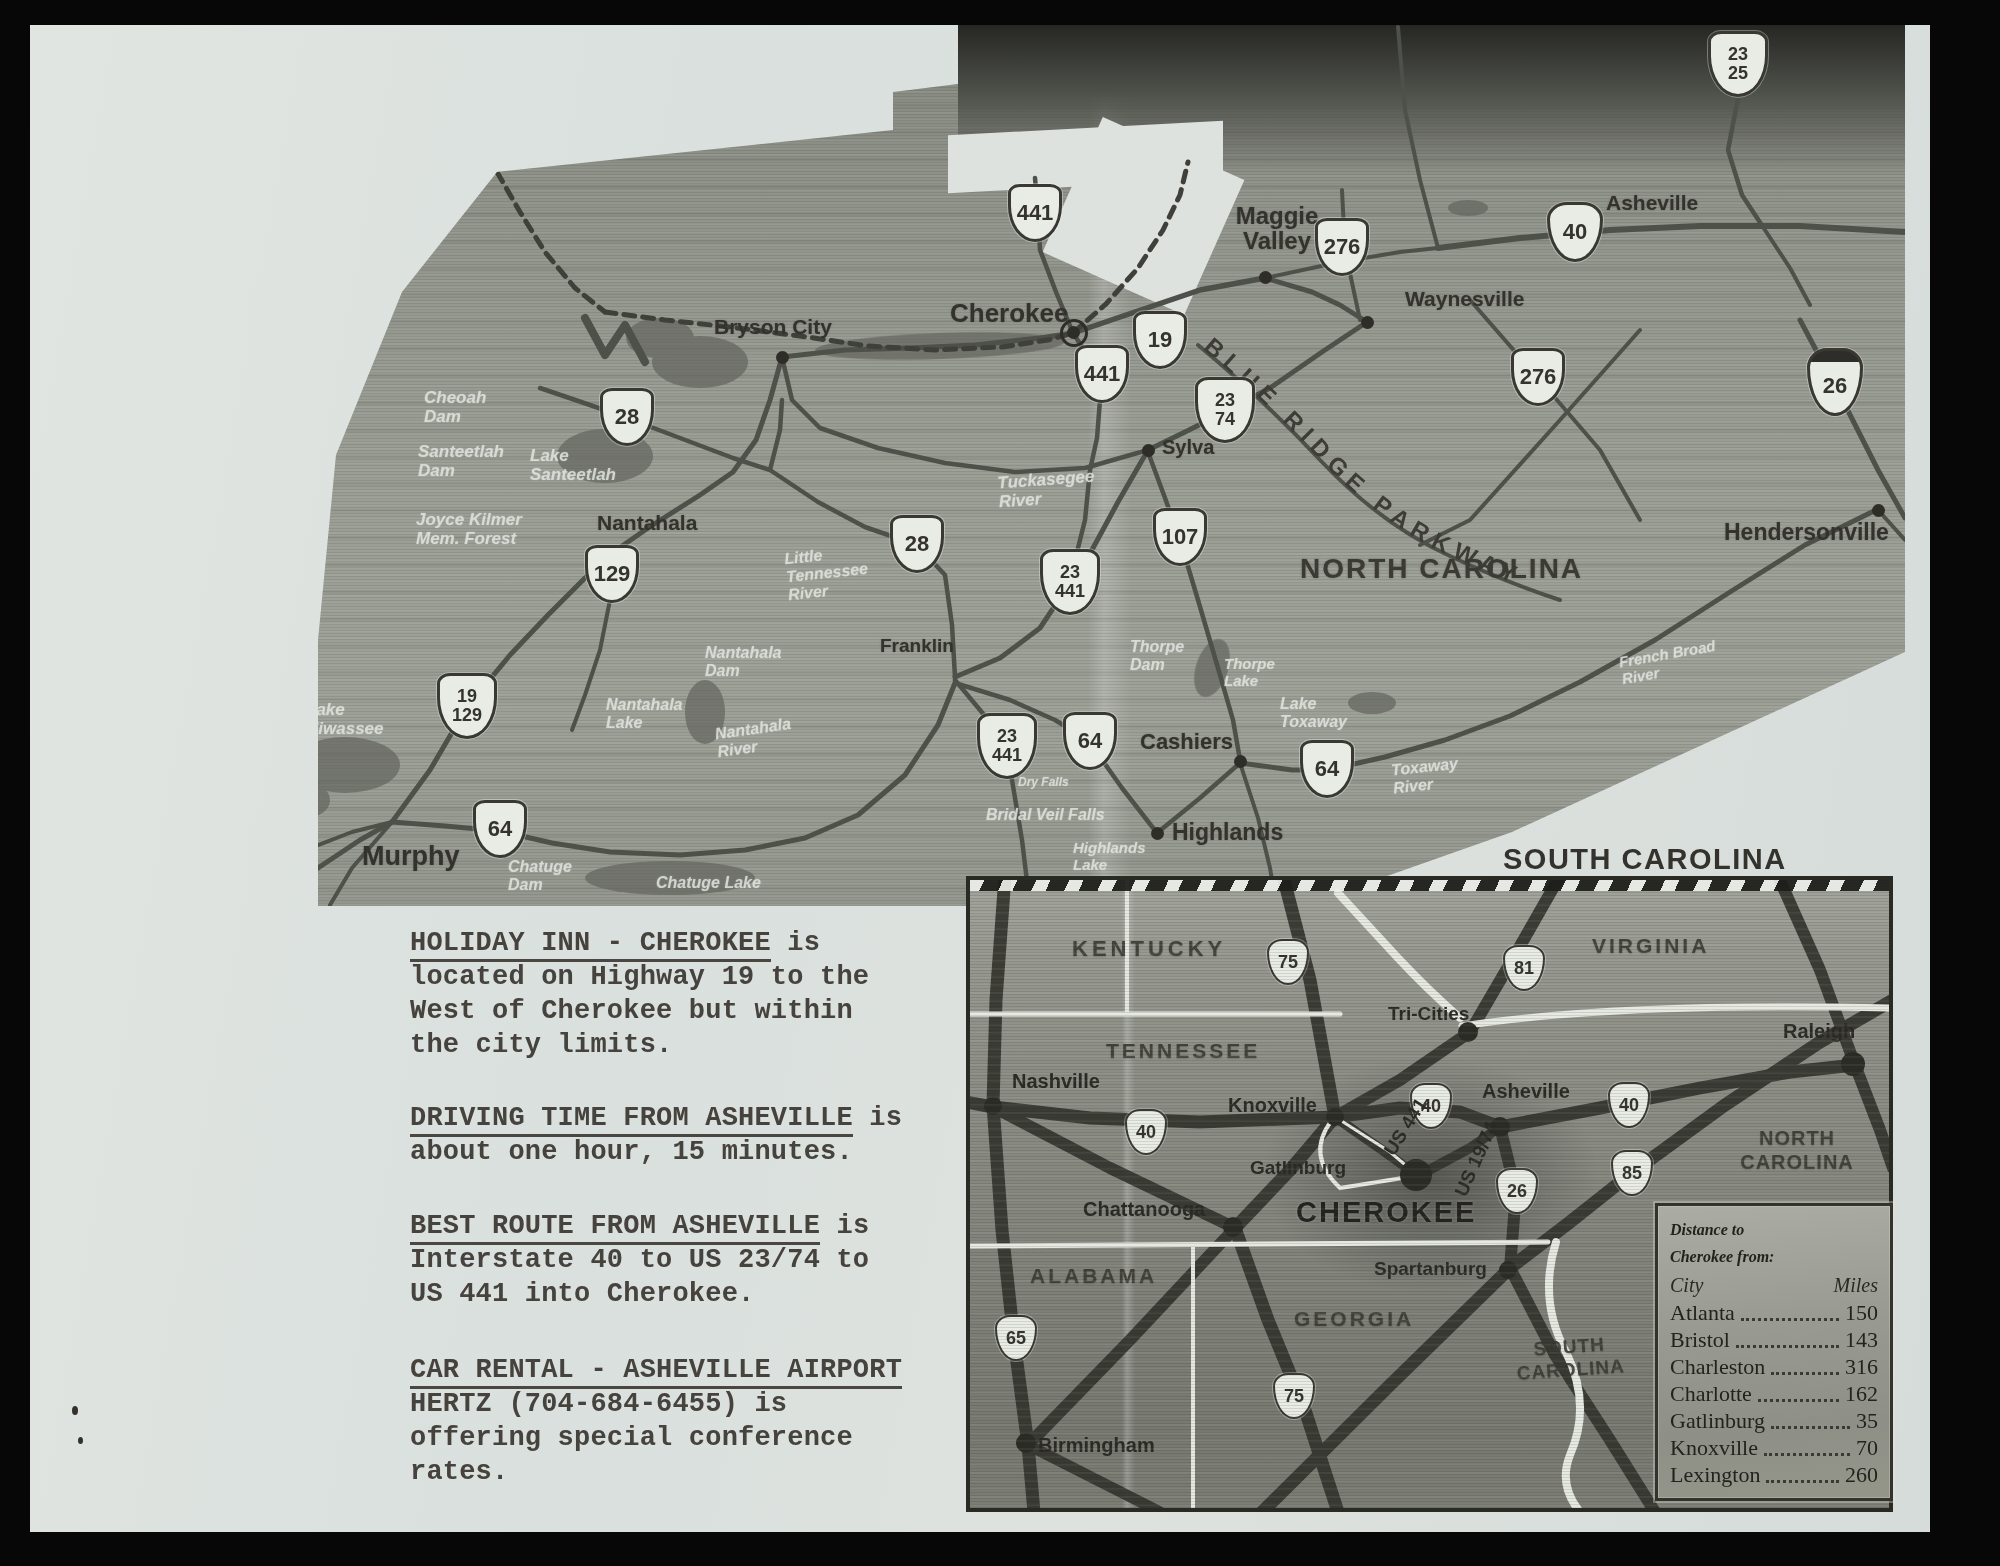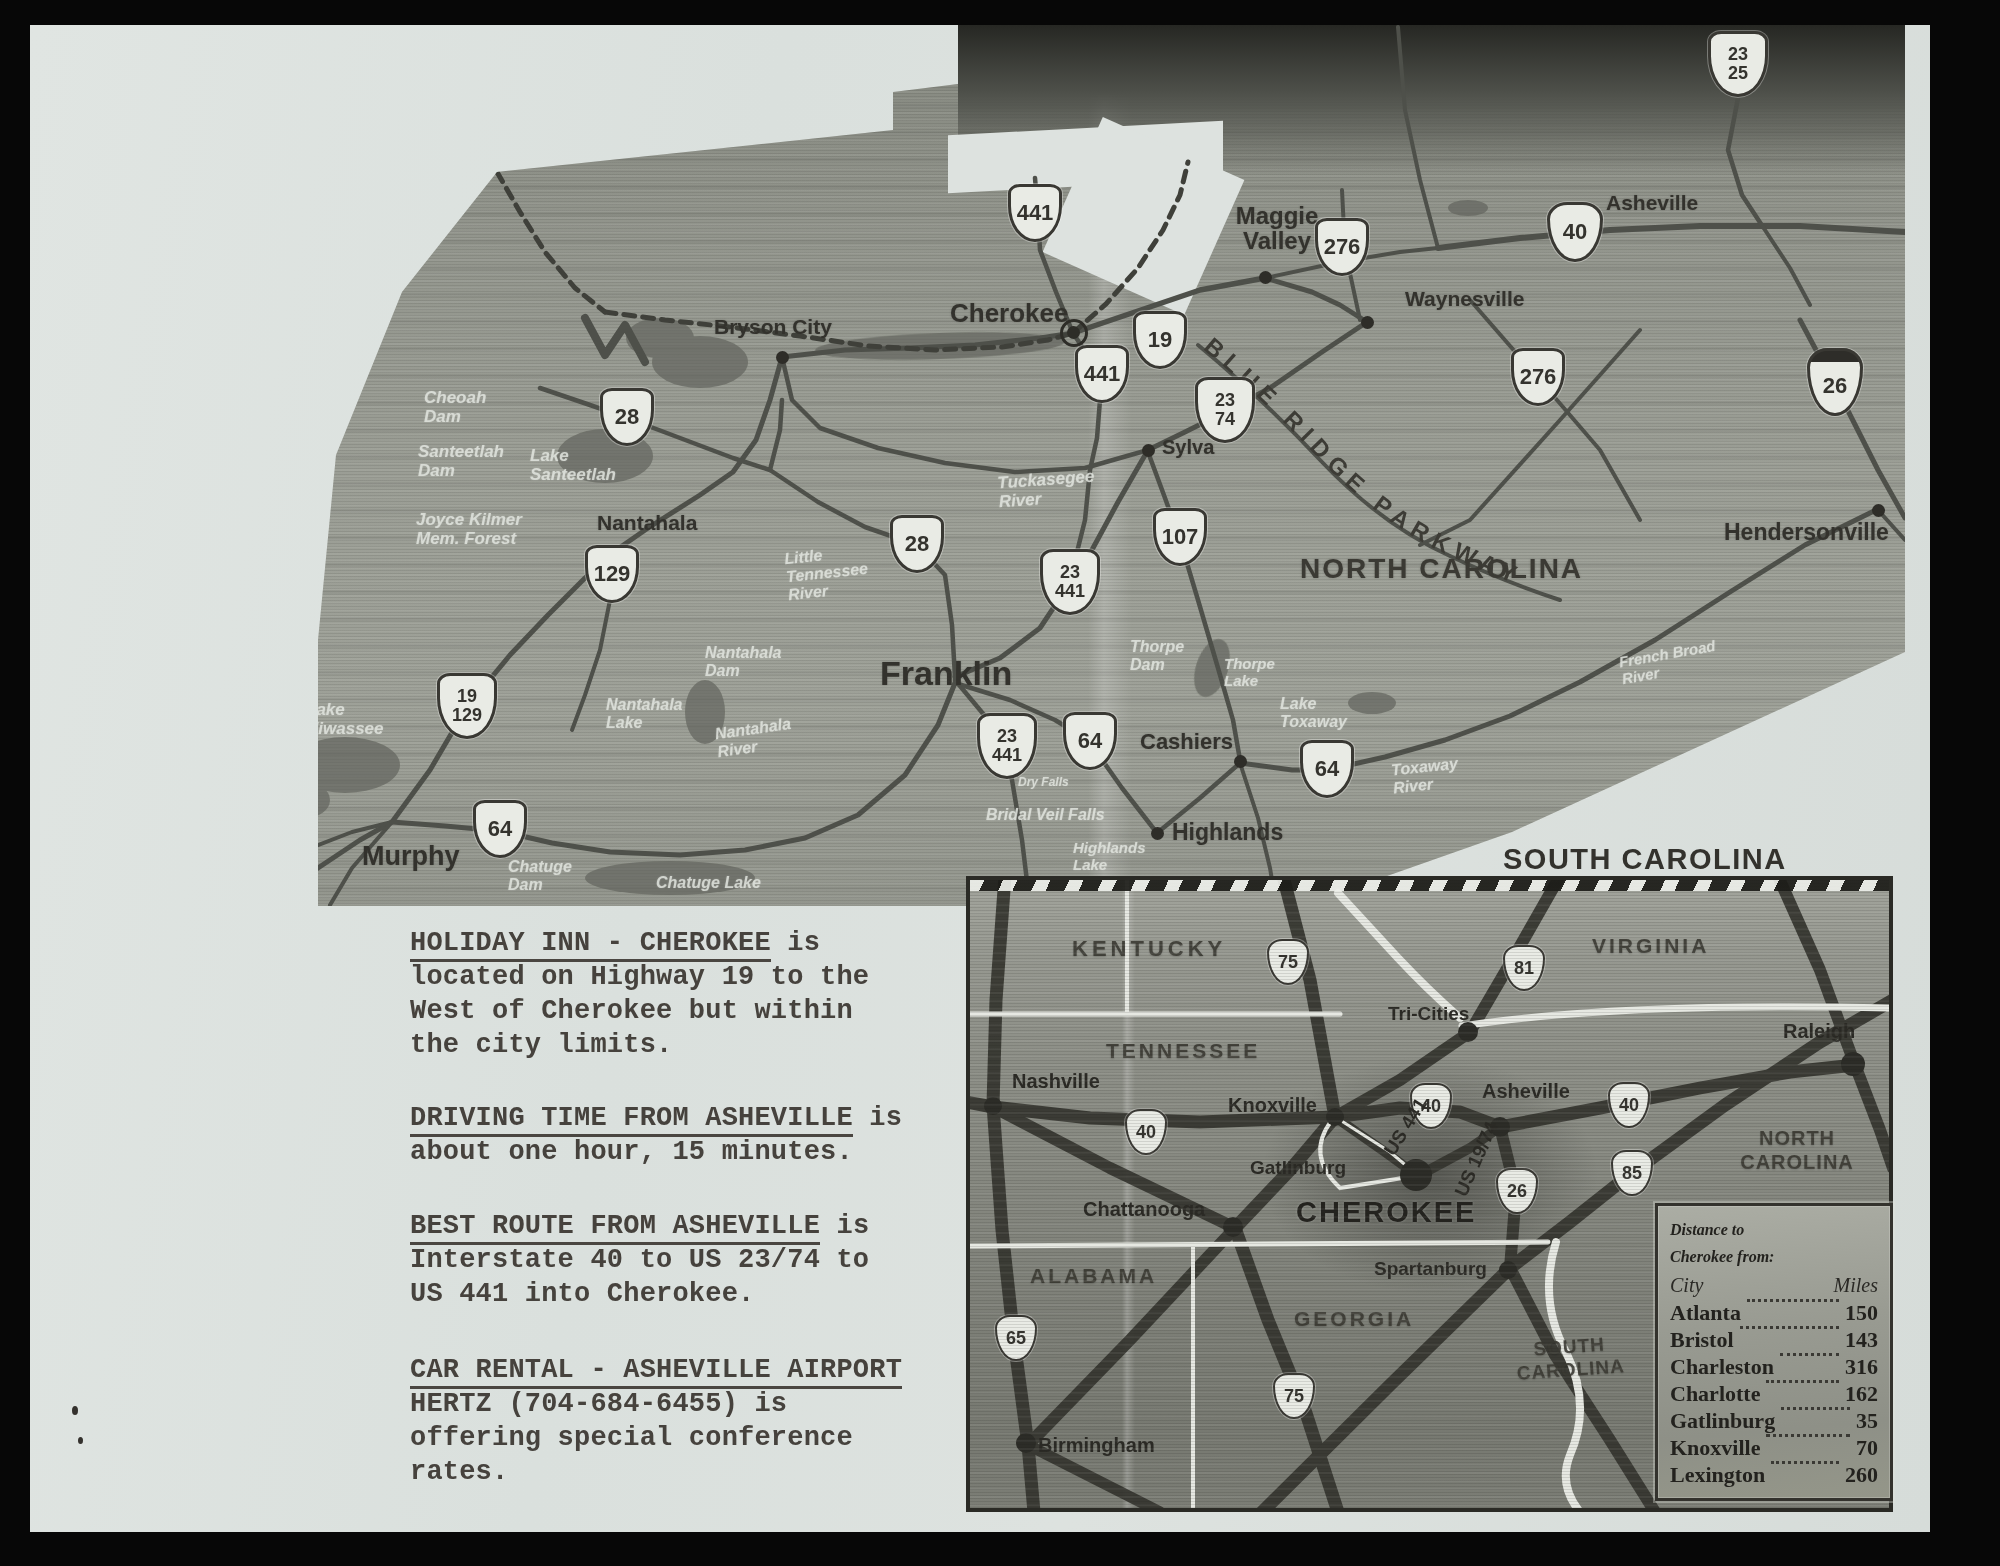--- a/index.html
+++ b/index.html
@@ -65,21 +65,21 @@
     text-shadow:0 0 3px rgba(255,255,255,.25);}
   
   #dist-table{left:1655px;top:1203px;width:238px;height:298px;box-sizing:border-box;z-index:8;
     border:3px solid #33322d;padding:10px 12px 6px 12px;color:#23221e;
     font-family:"Liberation Serif",serif;
     background:linear-gradient(175deg,#abada4 0%,#999b92 40%,#8e9087 75%,#949689 100%);
     box-shadow:0 0 0 2px rgba(225,228,222,.35), inset 0 0 0 1px rgba(235,237,232,.25);}
   .dt-title{font-size:16px;font-weight:700;line-height:27px;font-style:italic;}
   .dt-cols{display:flex;justify-content:space-between;font-style:italic;font-size:20px;
     margin-top:4px;margin-bottom:2px;color:#2a2925;text-align:center;}
-  .dt-row{display:flex;align-items:flex-start;font-size:22px;font-weight:700;line-height:27px;}
+  .dt-row{display:flex;align-items:flex-end;font-size:22px;font-weight:400;line-height:27px;}
   .dt-leader{flex:1;border-bottom:3px dotted #3a3934;margin:0 6px 5px 6px;min-width:14px;}
   .speck{position:absolute;background:#34312d;border-radius:50%;}
 </style>
 </head>
 <body>
 
 <div id="paper" class="abs"></div>
 
 <div id="photo" class="abs">
   <div id="topband" class="abs"></div>
@@ -153,21 +153,21 @@
 Valley</div>
       <div class="dot" style="left: 1259px; top: 271px; width: 13px; height: 13px;"></div>
       <div class="mlabel" style="left: 1405px; top: 288px; font-size: 21px;">Waynesville</div>
       <div class="dot" style="left: 1361px; top: 316px; width: 13px; height: 13px;"></div>
       <div class="mlabel" style="left: 1606px; top: 192px; font-size: 21px;">Asheville</div>
       <div class="mlabel" style="left: 1162px; top: 437px; font-size: 20px;">Sylva</div>
       <div class="dot" style="left: 1142px; top: 444px; width: 13px; height: 13px;"></div>
       <div class="mlabel" style="left: 1724px; top: 520px; font-size: 23px;">Hendersonville</div>
       <div class="dot" style="left: 1872px; top: 504px; width: 13px; height: 13px;"></div>
       <div class="mlabel" style="left: 597px; top: 512px; font-size: 21px;">Nantahala</div>
-      <div class="mlabel" style="left: 880px; top: 656px; font-size: 34px;">Franklin</div>
+      <div class="mlabel" style="left: 880px; top: 636px; font-size: 19px;">Franklin</div>
       <div class="mlabel" style="left: 1140px; top: 730px; font-size: 22px;">Cashiers</div>
       <div class="dot" style="left: 1234px; top: 755px; width: 13px; height: 13px;"></div>
       <div class="mlabel" style="left: 1172px; top: 820px; font-size: 23px;">Highlands</div>
       <div class="dot" style="left: 1151px; top: 827px; width: 13px; height: 13px;"></div>
       <div class="mlabel" style="left: 362px; top: 842px; font-size: 27px;">Murphy</div>
       <div class="flabel" style="left: 424px; top: 388px; font-size: 17px;">Cheoah
 Dam</div>
       <div class="flabel" style="left: 418px; top: 442px; font-size: 17px;">Santeetlah
 Dam</div>
       <div class="flabel" style="left: 530px; top: 446px; font-size: 17px;">Lake

